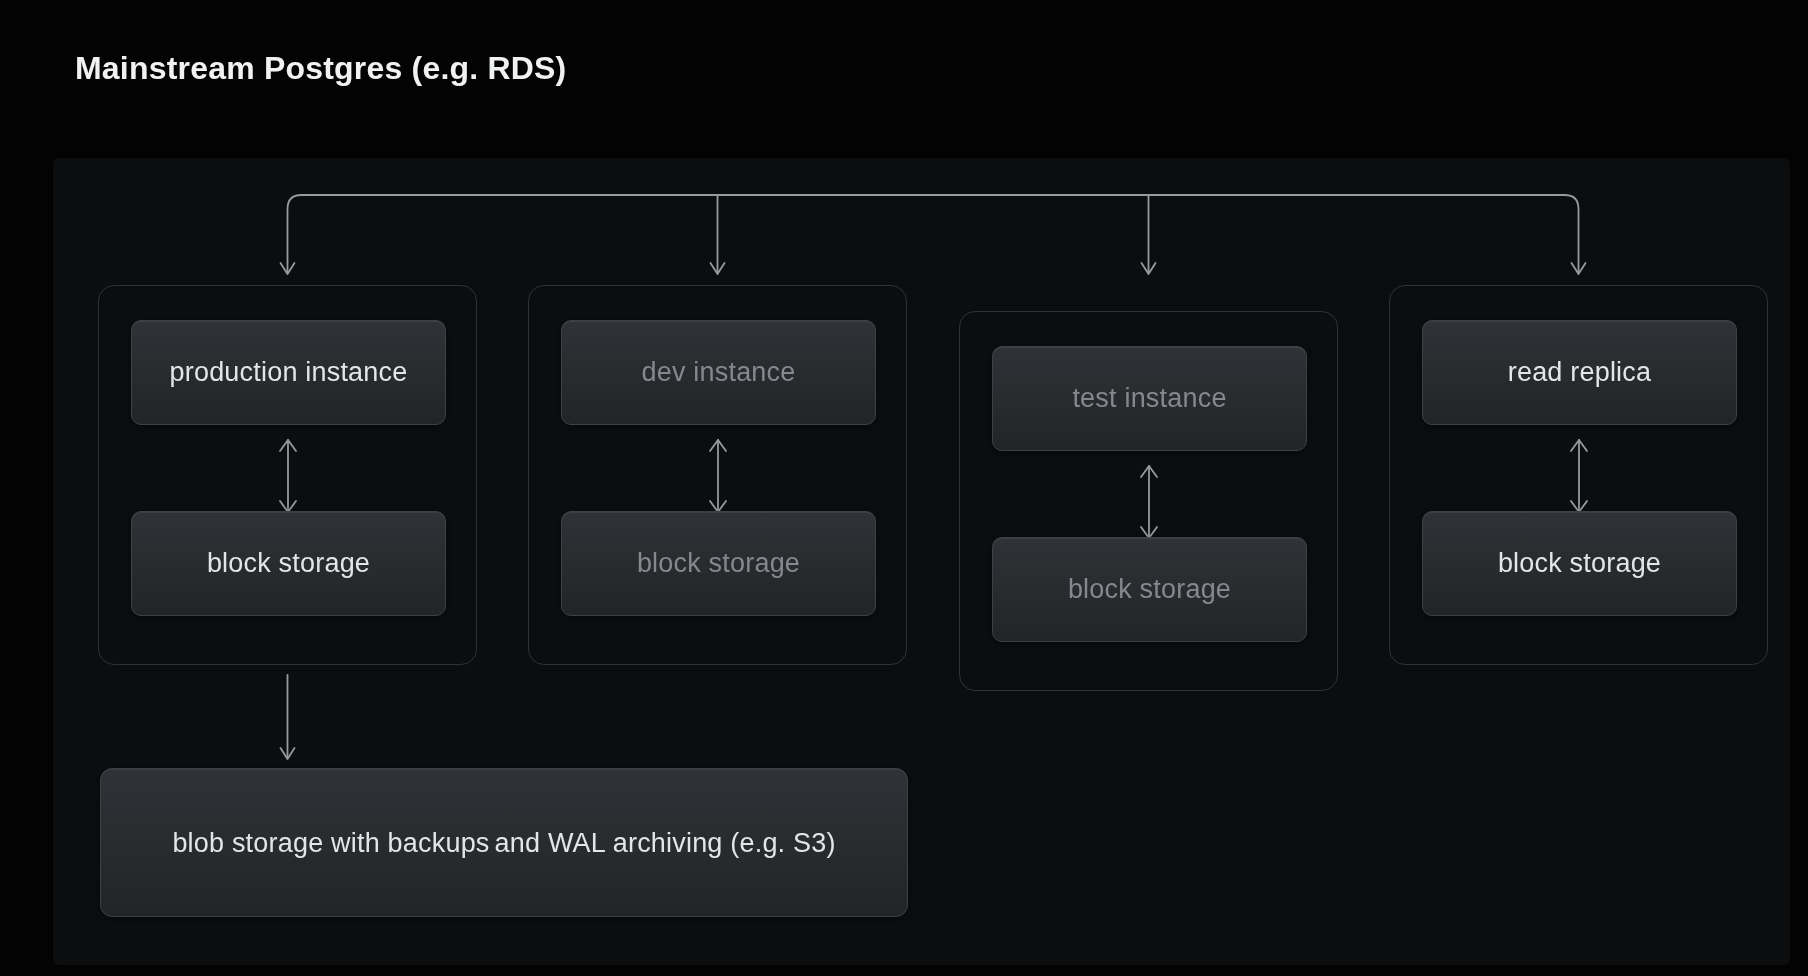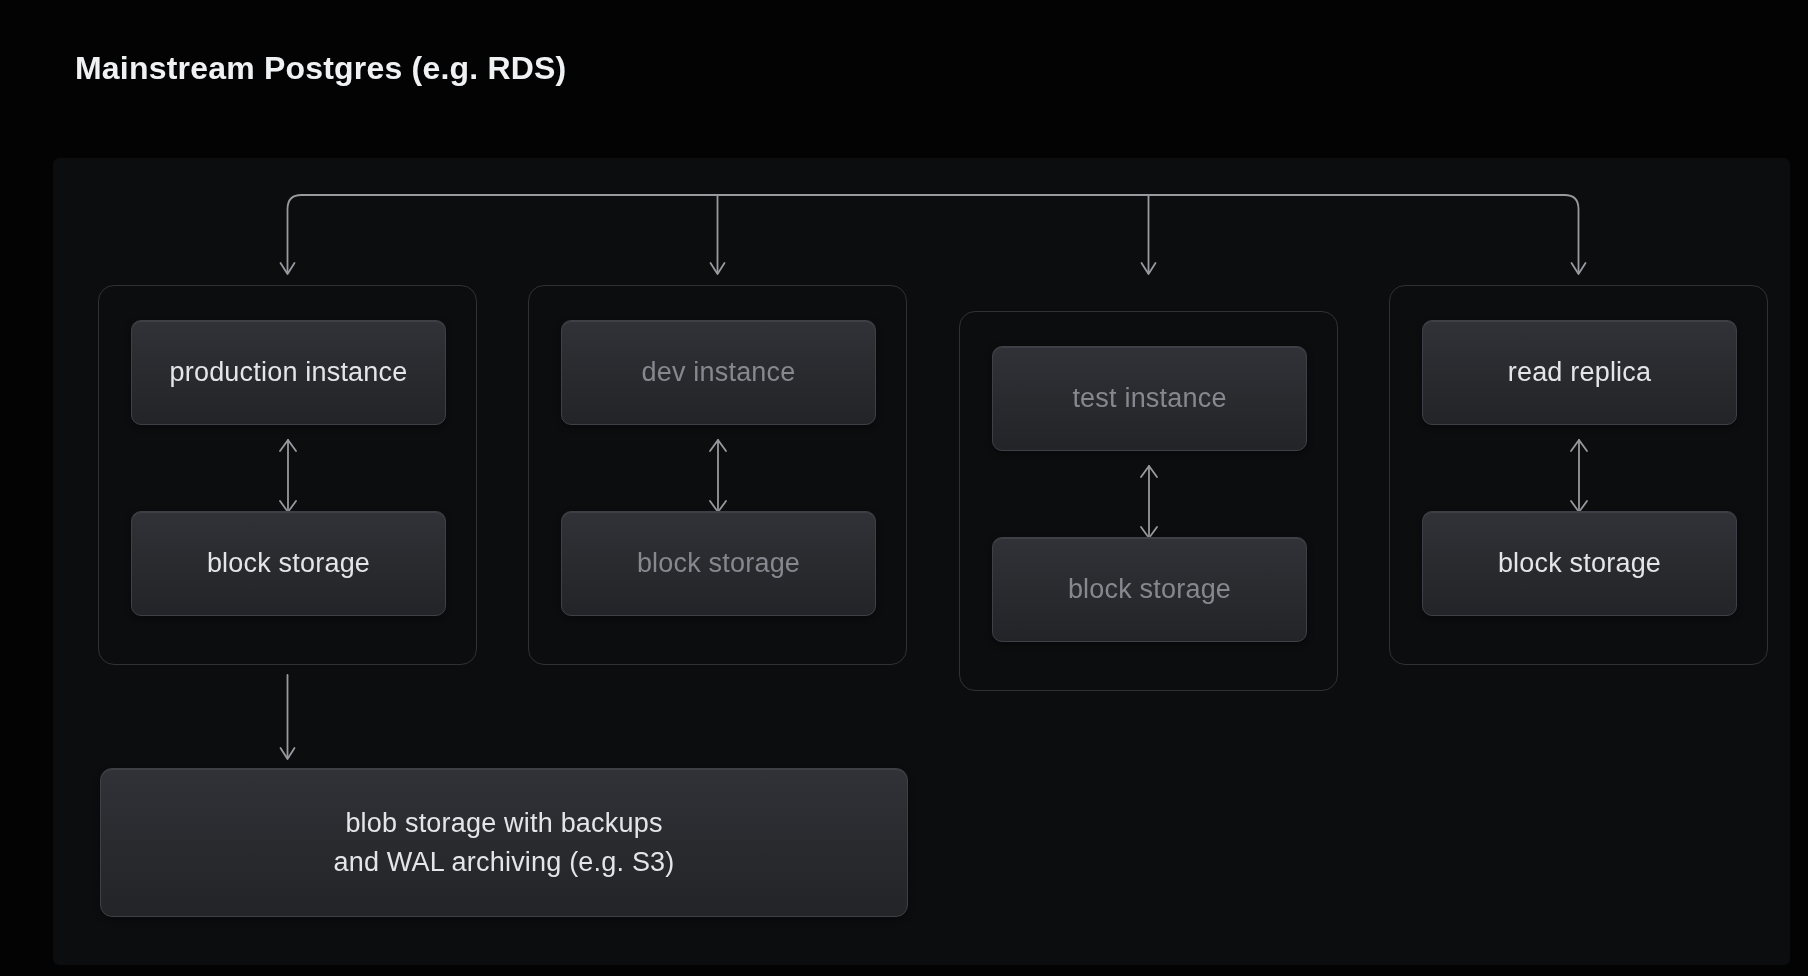--- a/index.html
+++ b/index.html
@@ -98,21 +98,21 @@
   }
   .blob{
     position:absolute;
     left:47px; top:610px;
     width:808px; height:149px;
     border:1px solid var(--node-border);
     border-radius:12px;
     background:linear-gradient(180deg,var(--node-fill-top) 0%,var(--node-fill-mid) 48%,var(--node-fill-bottom) 100%);
     box-shadow:inset 0 1px 0 rgba(255,255,255,.07), 0 2px 6px rgba(0,0,0,.45);
     display:flex;
-    flex-direction:column;
+    flex-direction:row;
     align-items:center;
     justify-content:center;
     gap:5px;
     text-align:center;
   }
   .blob div{
     font-size:27px;
     line-height:34px;
     color:var(--text-bright);
     letter-spacing:.2px;

